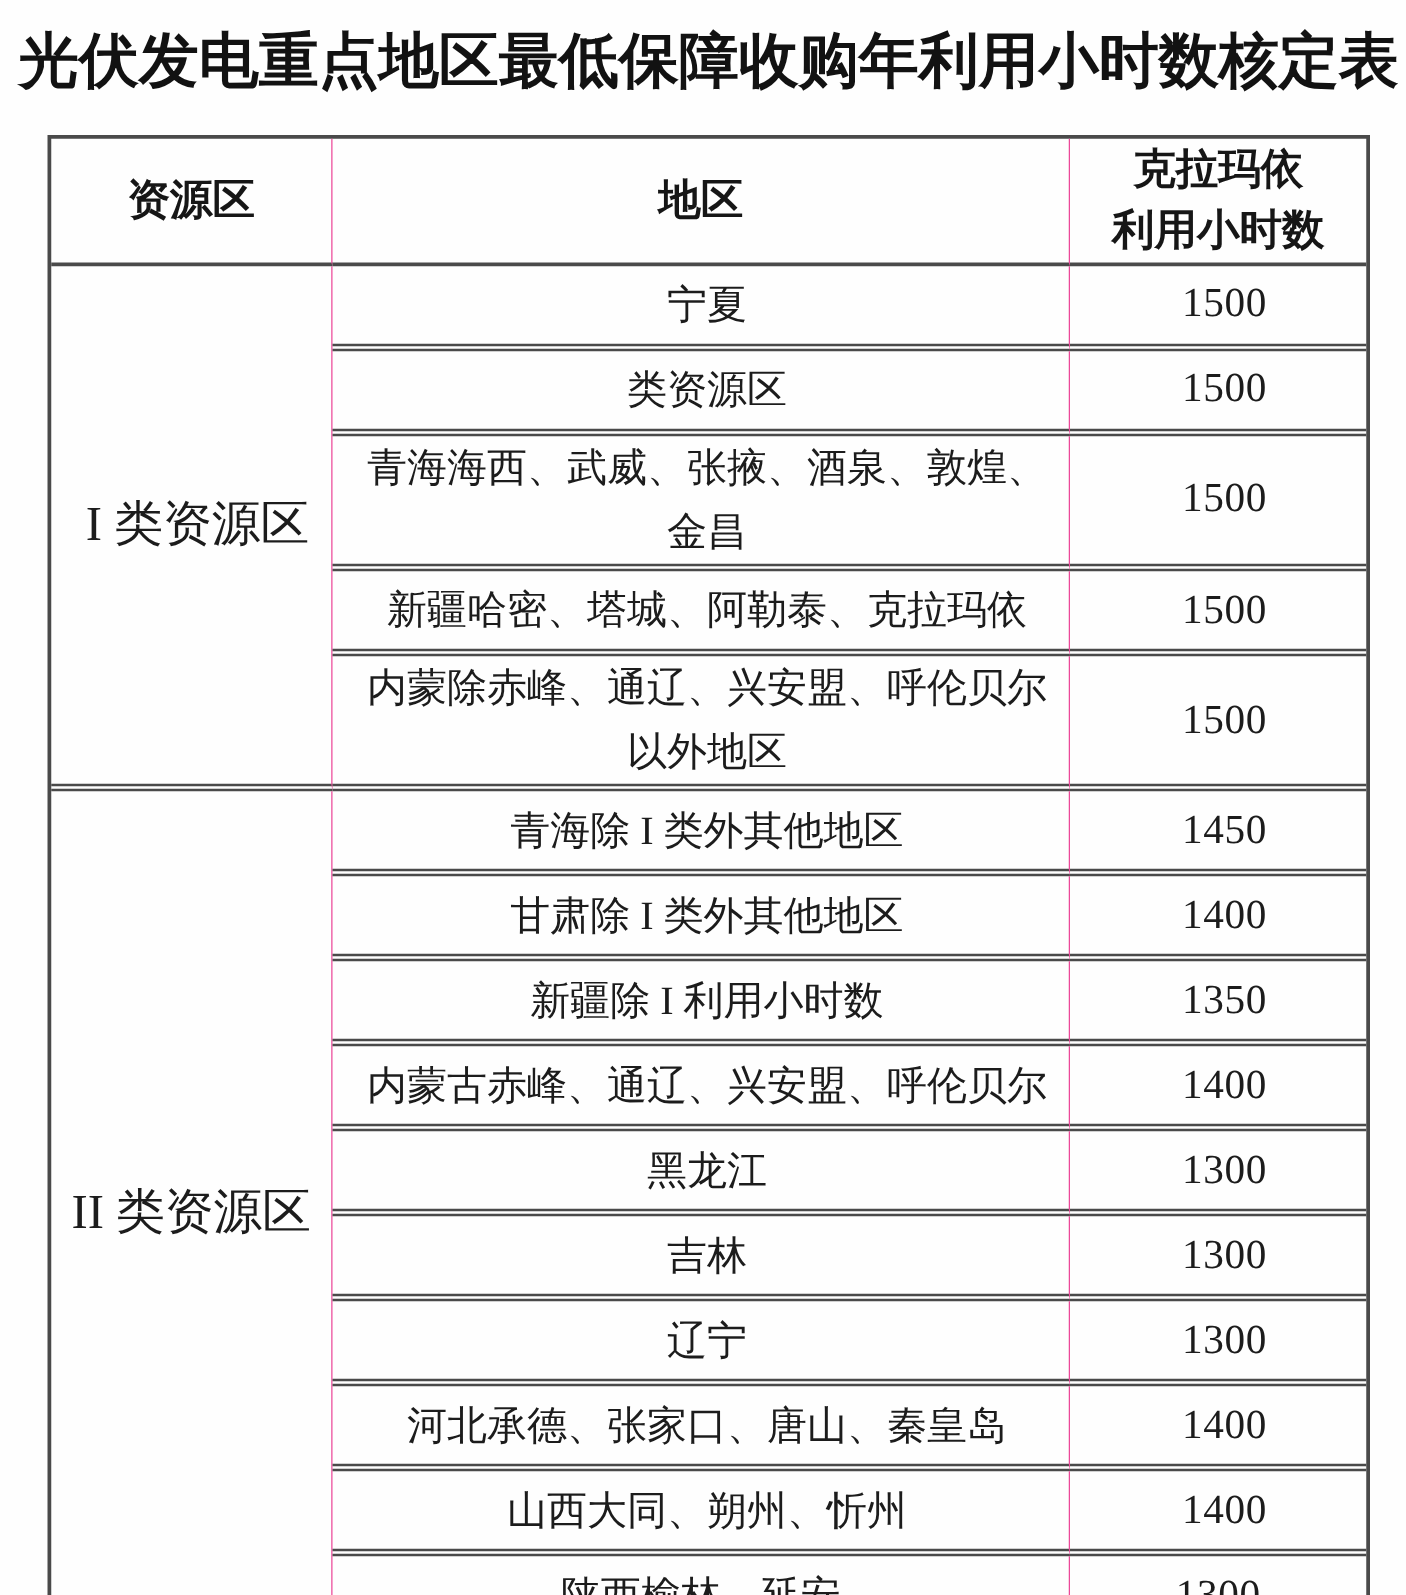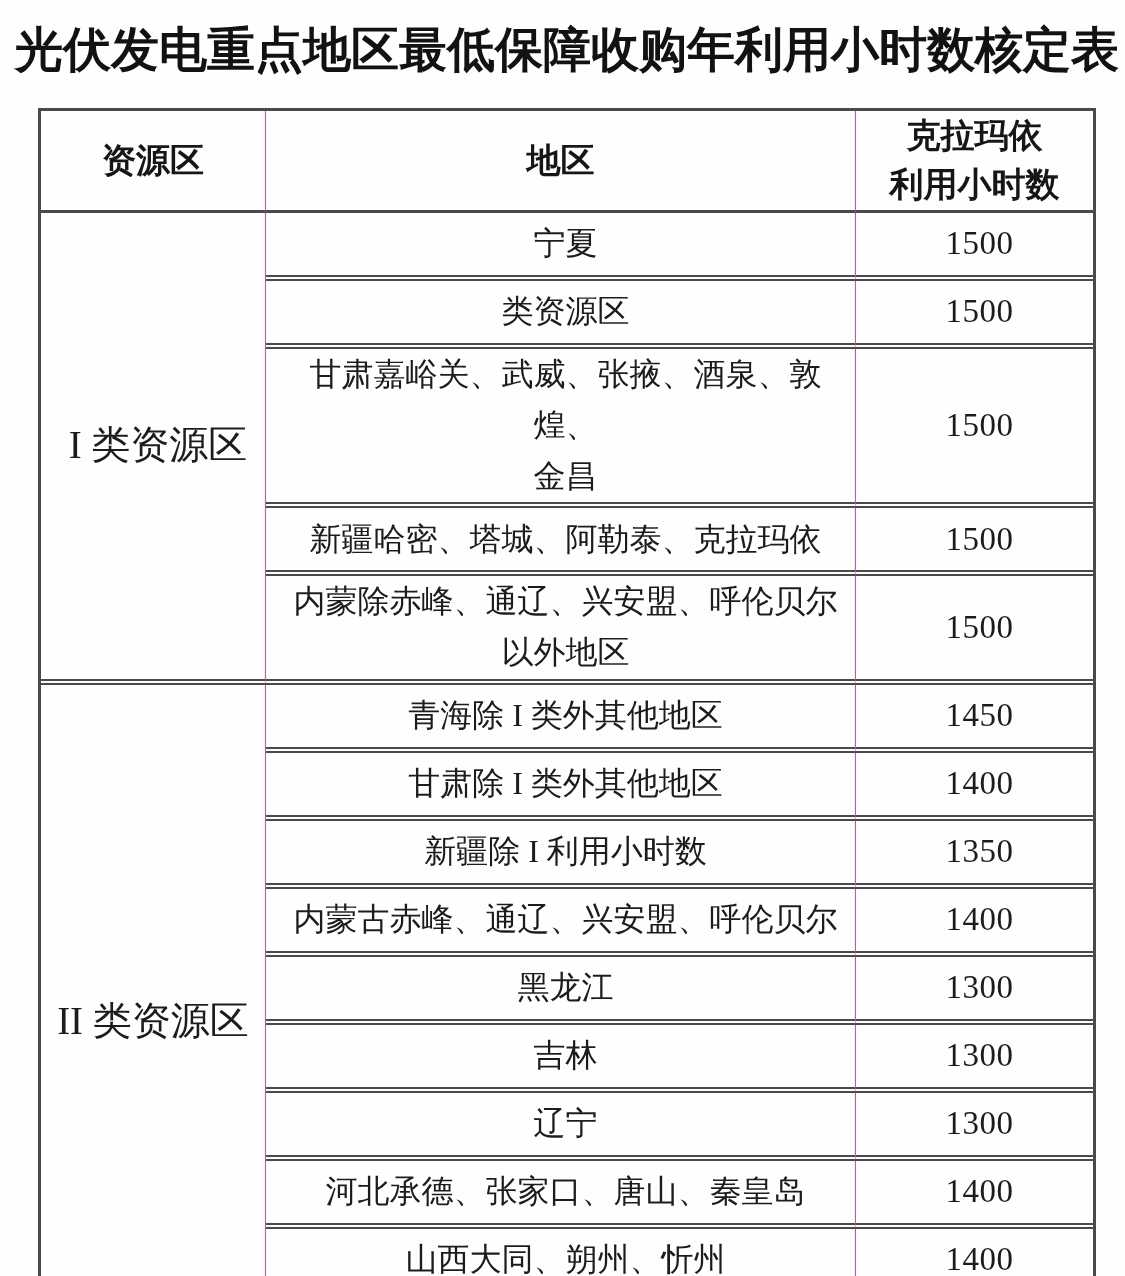--- a/index.html
+++ b/index.html
@@ -106,21 +106,21 @@
       <tr>
         <td class="zone v-div h-div" rowspan="5">I 类资源区</td>
         <td class="region v-div h-div">宁夏</td>
         <td class="hours h-div">1500</td>
       </tr>
       <tr>
         <td class="region v-div h-div">类资源区</td>
         <td class="hours h-div">1500</td>
       </tr>
       <tr class="row-d">
-        <td class="region v-div h-div">甘肃嘉峪关、武威、张掖、酒泉、敦煌、
+        <td class="region v-div h-div">青海海西、武威、张掖、酒泉、敦煌、
 金昌</td>
         <td class="hours h-div">1500</td>
       </tr>
       <tr>
         <td class="region v-div h-div">新疆哈密、塔城、阿勒泰、克拉玛依</td>
         <td class="hours h-div">1500</td>
       </tr>
       <tr class="row-d">
         <td class="region v-div h-div">内蒙除赤峰、通辽、兴安盟、呼伦贝尔
 以外地区</td>

